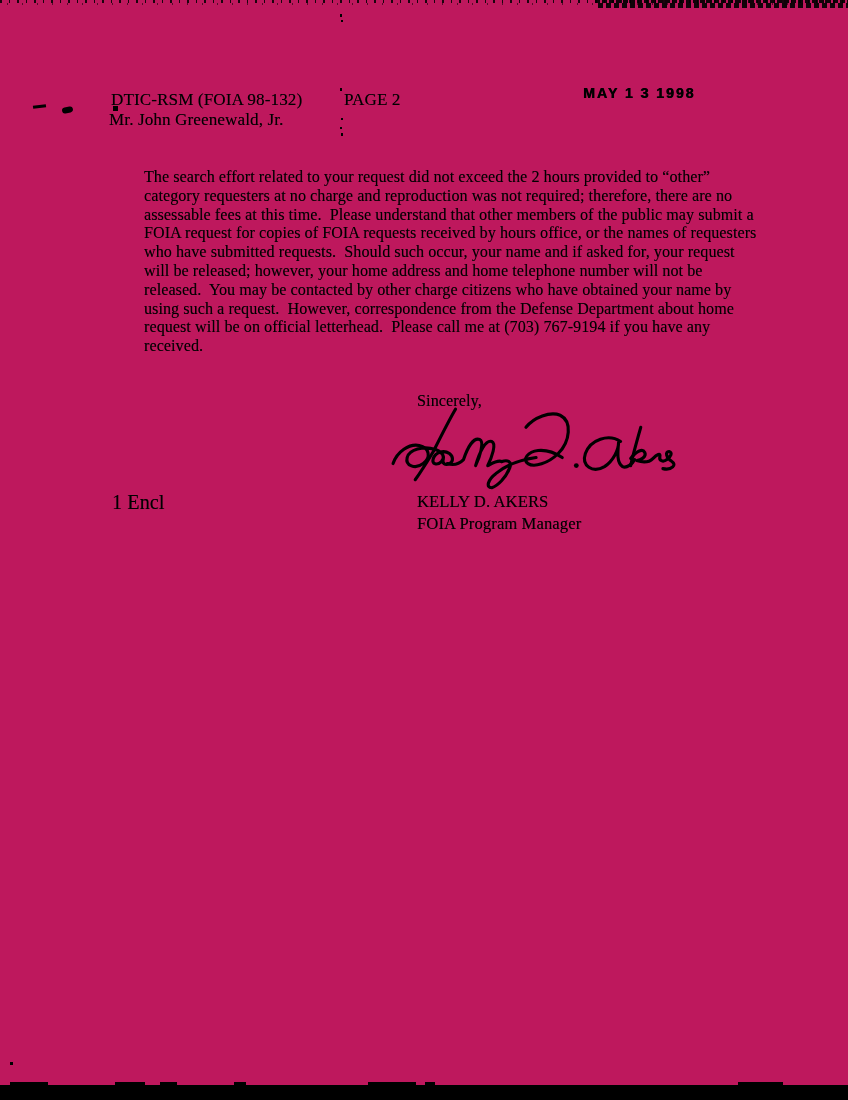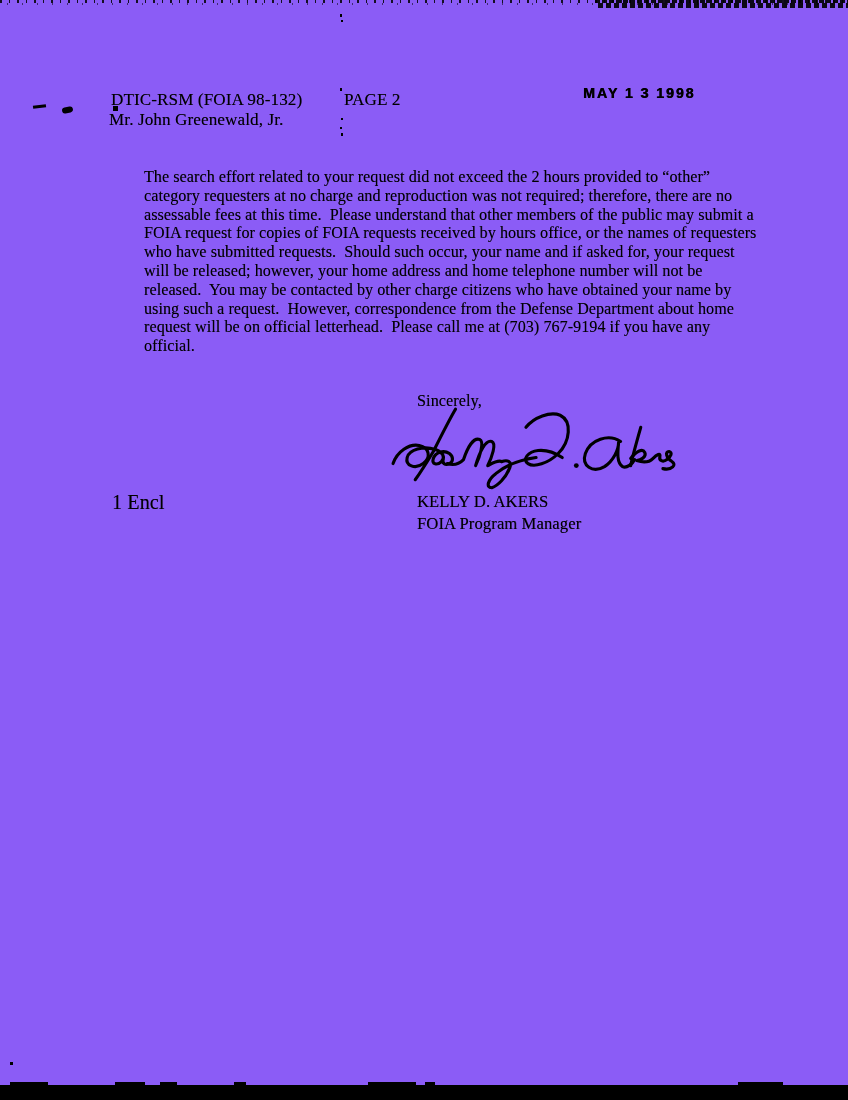--- a/index.html
+++ b/index.html
@@ -1,20 +1,20 @@
 <!DOCTYPE html>
 <html><head>
 <meta charset="utf-8">
 <style>
   html,body{margin:0;padding:0;background:#e8e8e8;}
   .page{
     position:relative;
     width:848px;height:1100px;
     margin:0 auto;
-    background:#8b5cf6;
+    background:#be185d;
     color:#000;
     font-family:"Liberation Serif", serif;
     overflow:hidden;
   }
   .abs{position:absolute;}
 
   
   .noise-a{
     position:absolute;top:0;left:0;width:848px;height:3px;
     background:repeating-linear-gradient(90deg,#000 0 2px,transparent 2px 6px,transparent 6px 9px,#000 9px 10px,transparent 10px 17px);
@@ -93,21 +93,21 @@
   <div class="abs body-block">
     <div>The search effort related to your request did not exceed the 2 hours provided to “other”</div>
     <div>category requesters at no charge and reproduction was not required; therefore, there are no</div>
     <div>assessable fees at this time.  Please understand that other members of the public may submit a</div>
     <div>FOIA request for copies of FOIA requests received by hours office, or the names of requesters</div>
     <div>who have submitted requests.  Should such occur, your name and if asked for, your request</div>
     <div>will be released; however, your home address and home telephone number will not be</div>
     <div>released.  You may be contacted by other charge citizens who have obtained your name by</div>
     <div>using such a request.  However, correspondence from the Defense Department about home</div>
     <div>request will be on official letterhead.  Please call me at (703) 767-9194 if you have any</div>
-    <div>official.</div>
+    <div>received.</div>
   </div>
 
   <div class="abs typed salutation">Sincerely,</div>
 
   <div class="abs sig-wrap" role="img" aria-label="Kelly D. Akers">
     <svg viewBox="0 0 290 92" width="292" height="95" xmlns="http://www.w3.org/2000/svg">
       <g fill="none" stroke="#000" stroke-width="3.1" stroke-linecap="round" stroke-linejoin="round">
 
         <path d="M70,4 C64,14 56,30 48,46 C42,56 36,66 30,74"></path>
 

